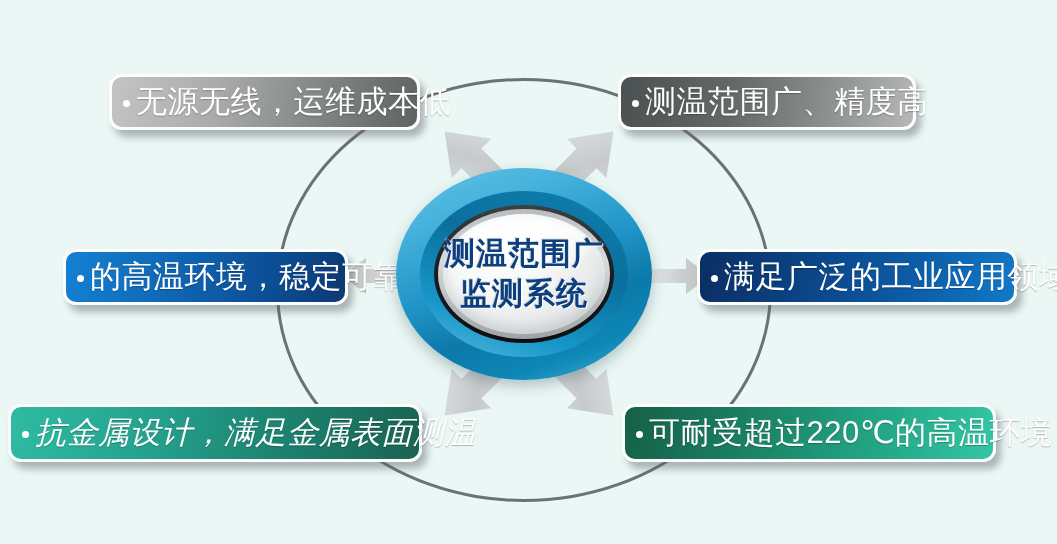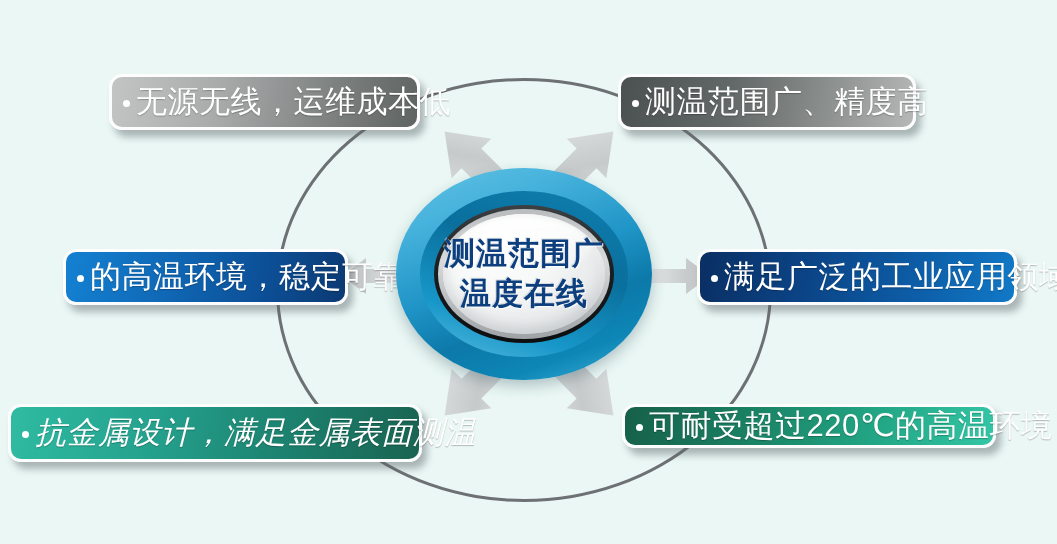--- a/index.html
+++ b/index.html
@@ -111,21 +111,21 @@
   .lbl-tl{left:109px;top:74px;width:311px;height:56px;
     background:linear-gradient(100deg,#c3c5c4 0%,#a9abab 35%,#7f8382 70%,#5e6462 100%);}
   .lbl-tr{left:618px;top:74px;width:298px;height:56px;
     background:linear-gradient(100deg,#4b5150 0%,#636968 38%,#8e9291 72%,#b5b8b7 100%);}
   .lbl-ml{left:63px;top:249px;width:285px;height:56px;
     background:linear-gradient(100deg,#1481d2 0%,#1069b7 35%,#0c4e95 72%,#0b3a73 100%);}
   .lbl-mr{left:697px;top:249px;width:320px;height:56px;
     background:linear-gradient(100deg,#0a2f63 0%,#0b4486 34%,#0d5ea8 70%,#1179c7 100%);}
   .lbl-bl{left:8px;top:404px;width:414px;height:58px;
     background:linear-gradient(100deg,#2fbba2 0%,#25a490 32%,#1b7f6c 70%,#1a6351 100%);font-style:italic;}
-  .lbl-br{left:622px;top:404px;width:374px;height:44px;
+  .lbl-br{left:622px;top:404px;width:374px;height:58px;
     background:linear-gradient(100deg,#166048 0%,#1a7f62 32%,#22a685 68%,#33c6a5 100%);}
 </style>
 </head>
 <body>
 
 <div id="stage">
 
   <div class="guide-ring"></div>
 
   <div class="arrow" style="left:419px;top:117px;">
@@ -216,21 +216,21 @@
 
   <div class="hub">
     <div class="ring-outer"></div>
     <div class="ring-mid"></div>
     <div class="ring-dark"></div>
     <div class="ring-grey"></div>
     <div class="disc"></div>
     <div class="gloss"></div>
     <div class="hub-text">
       <div>测温范围广</div>
-      <div>温度在线</div>
+      <div>监测系统</div>
     </div>
   </div>
 
   <div class="label lbl-tl">
     <span class="bullet"></span>
     <span class="txt">无源无线，运维成本低</span>
   </div>
 
   <div class="label lbl-tr">
     <span class="bullet"></span>

